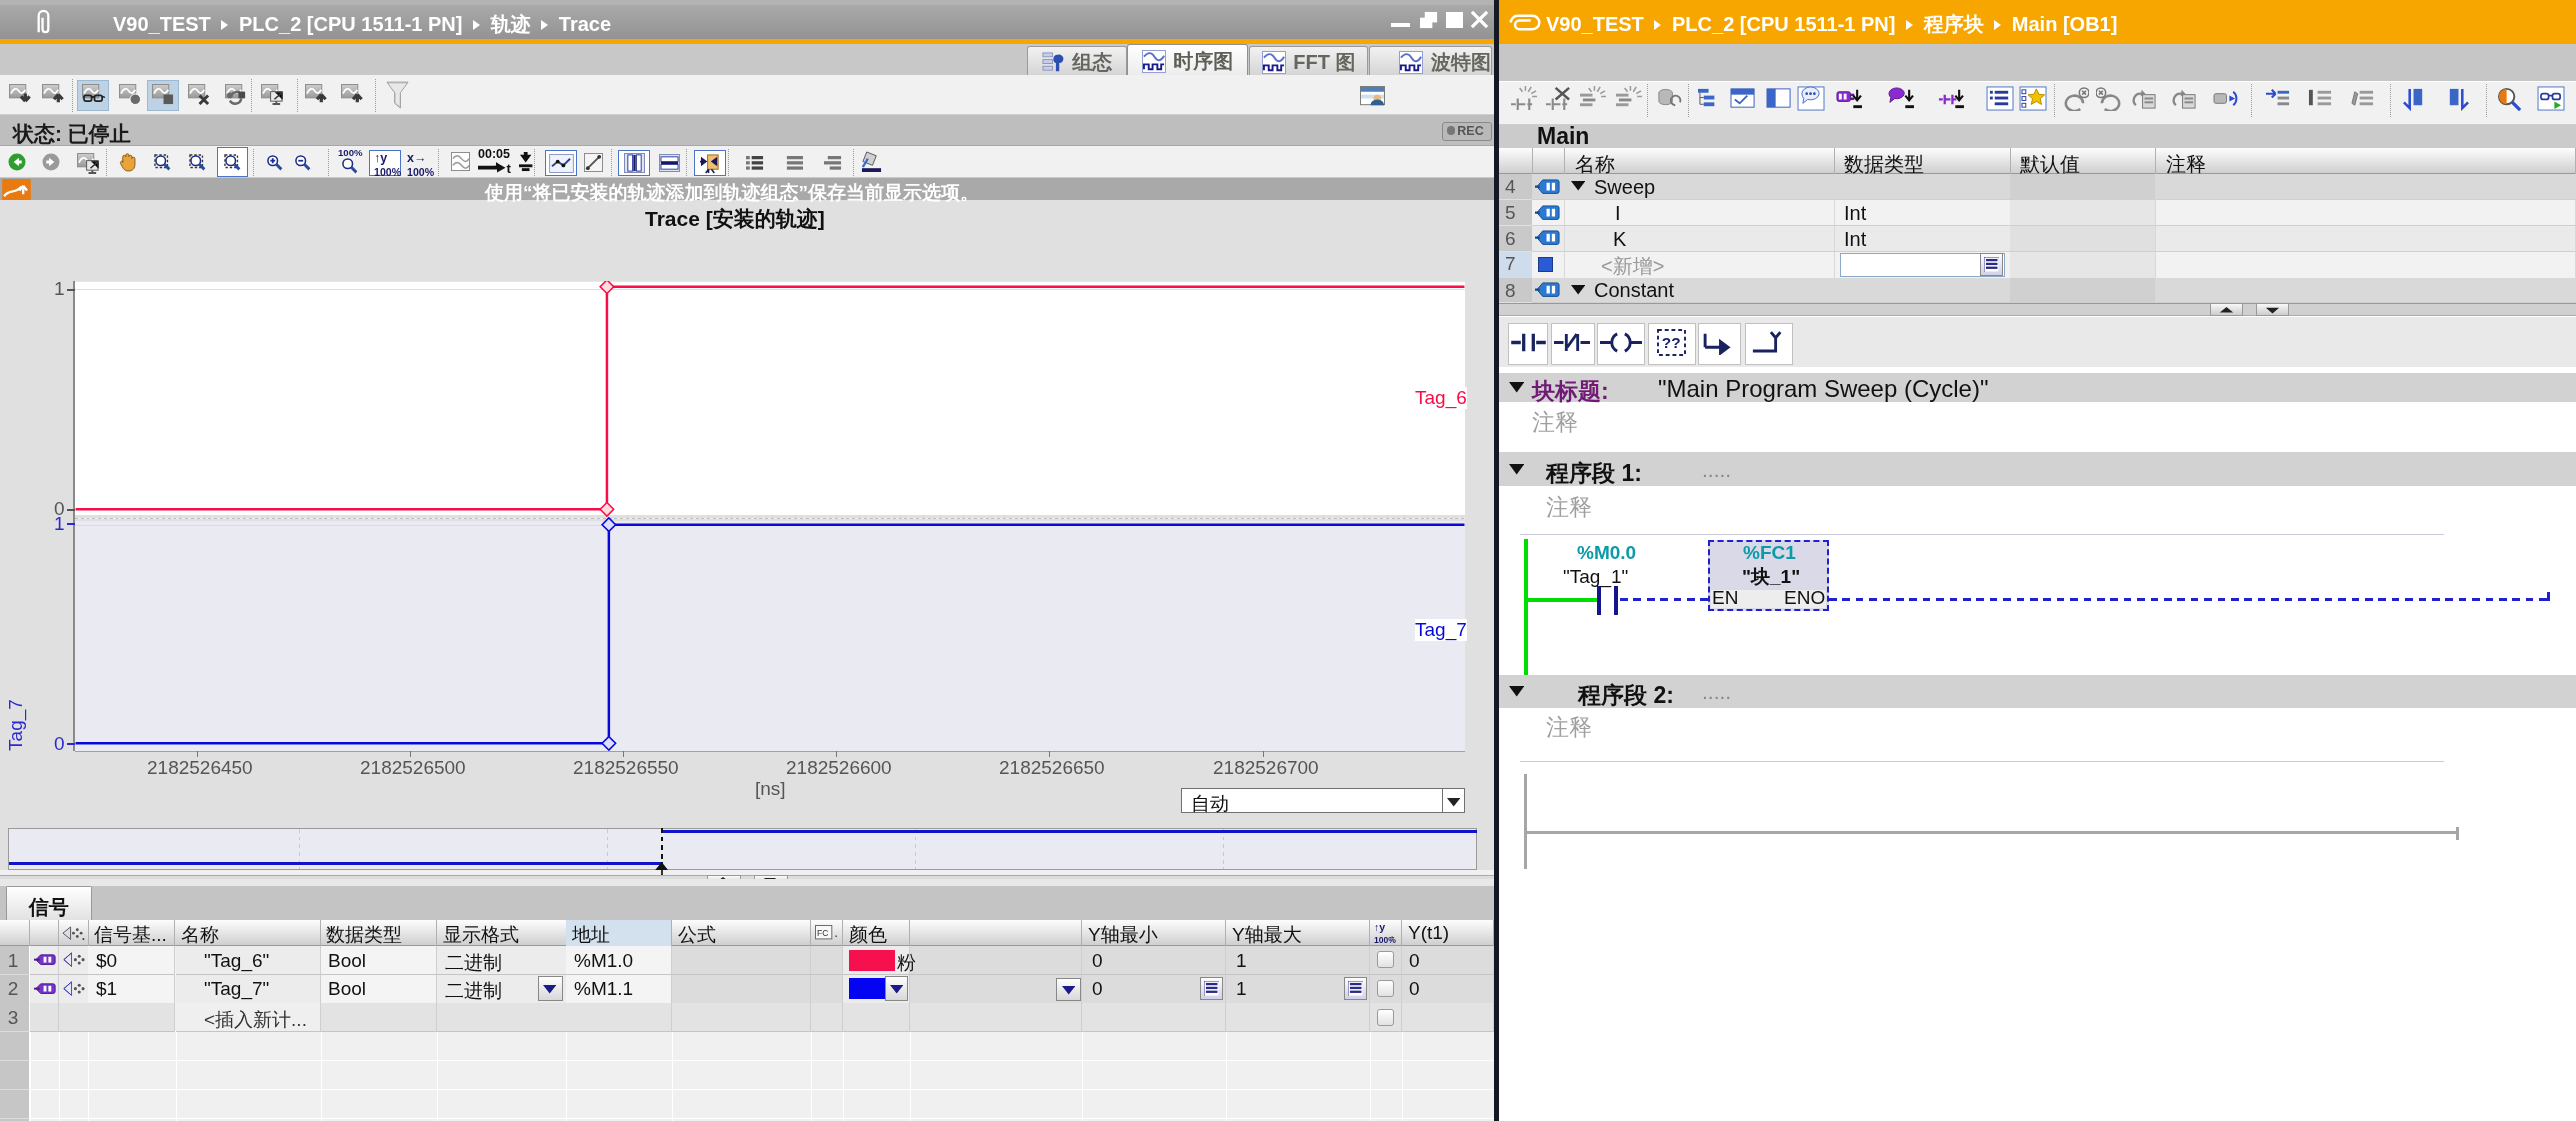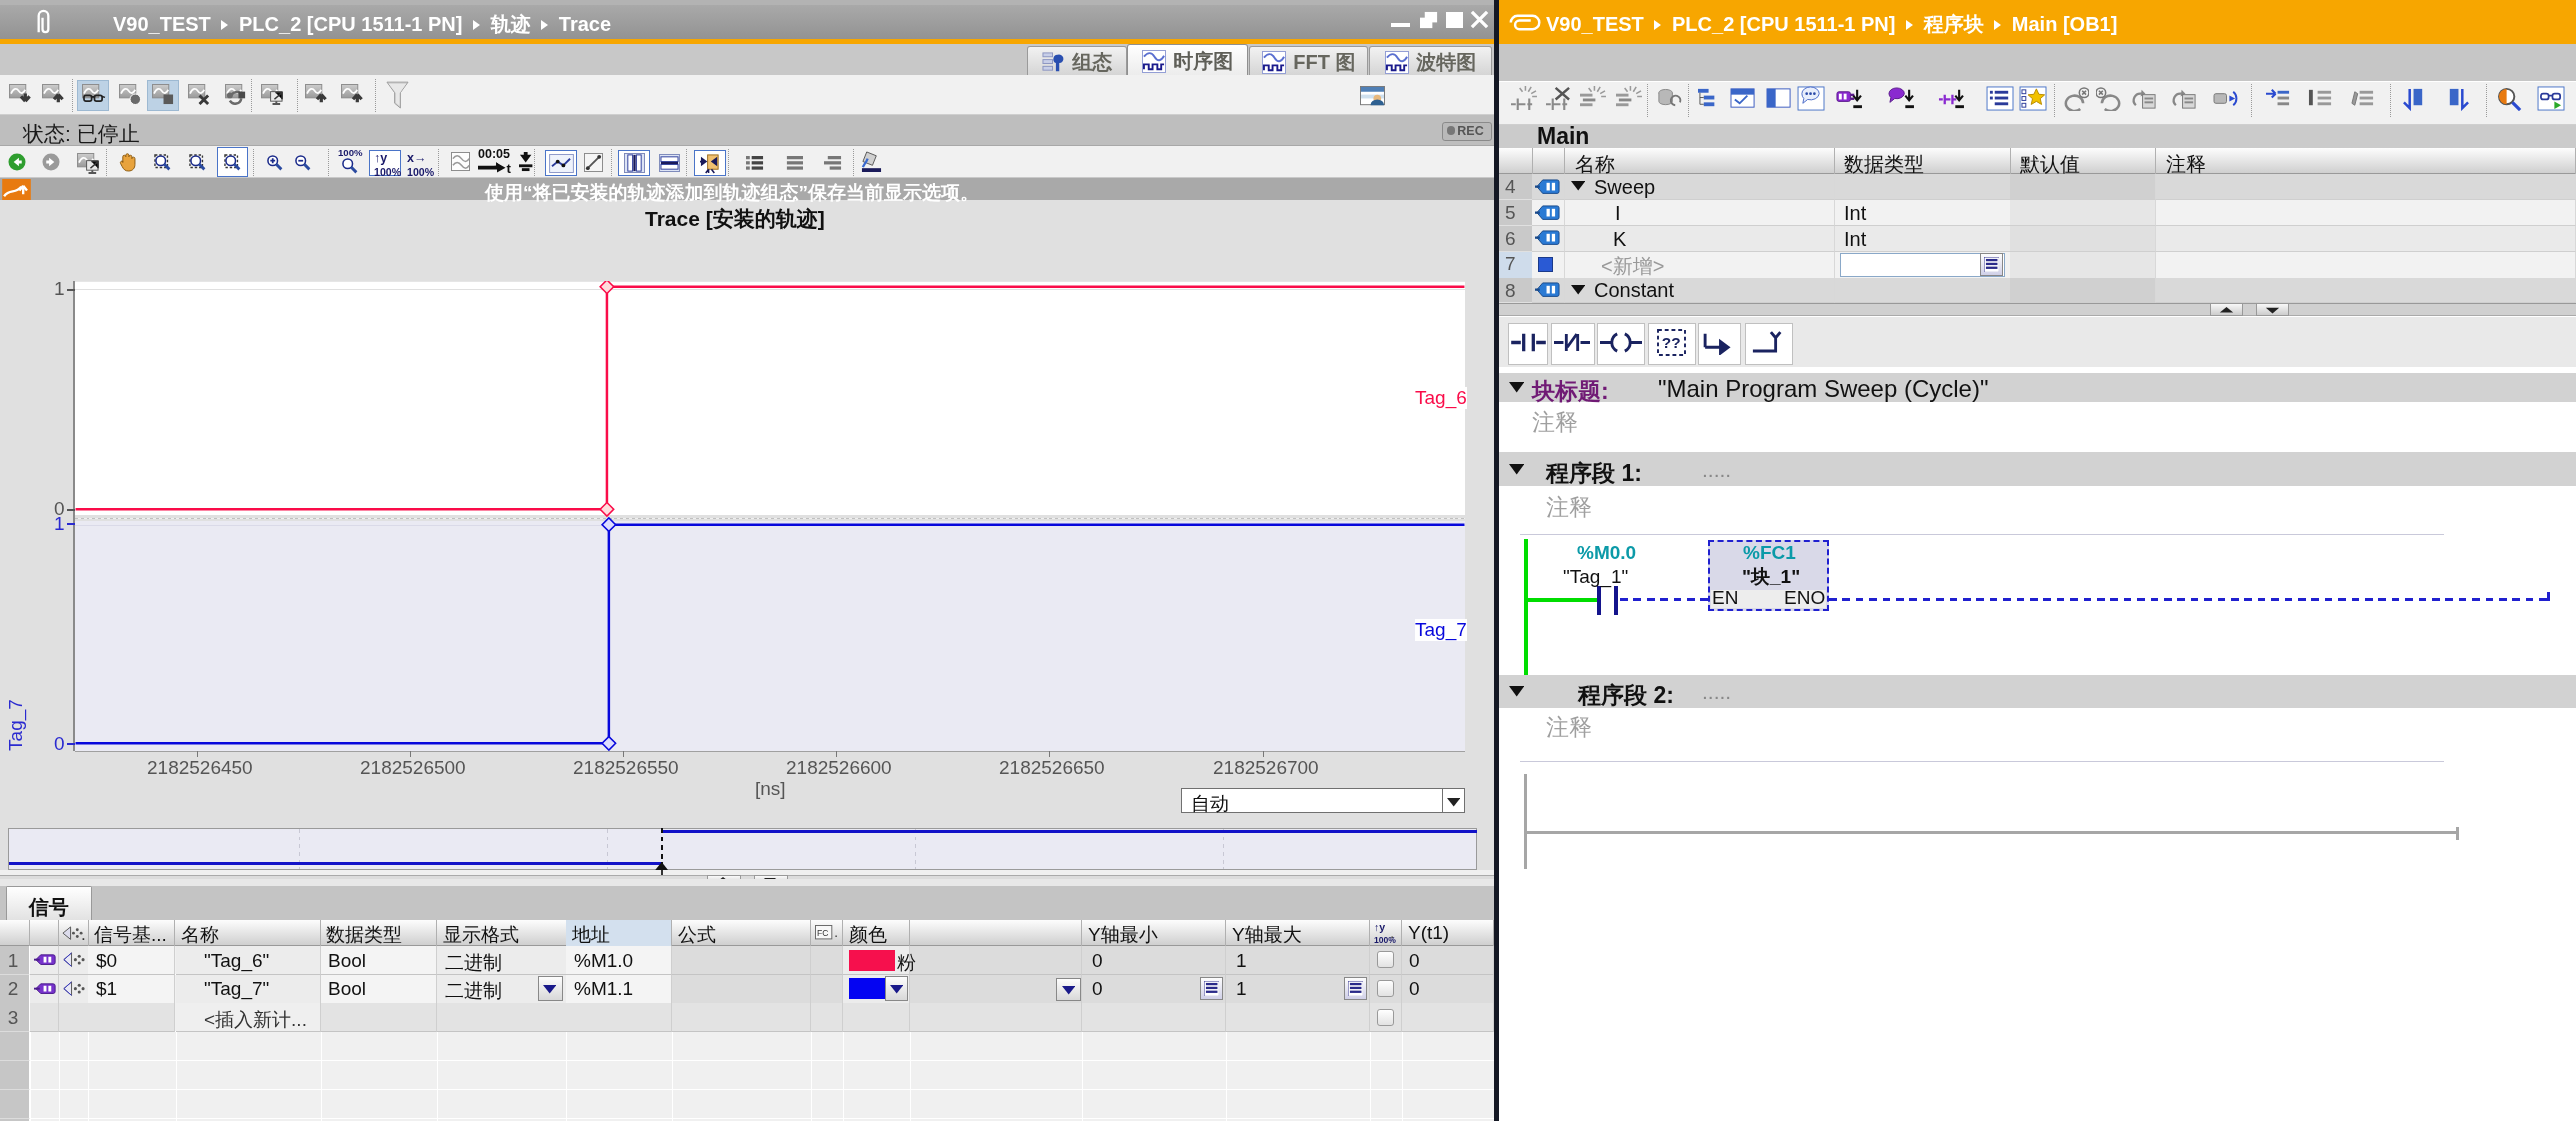--- a/index.html
+++ b/index.html
@@ -32,21 +32,21 @@
 <div style="position:absolute;left:1127px;top:44px;width:121px;height:31px;background:linear-gradient(#ffffff,#ececec);border:1px solid #8f8f8f;border-bottom:none;border-radius:2.9px 2.9px 0 0;text-align:center;padding-top:2.9px;font-size:20px;font-weight:bold;color:#5f5f58;"><svg width="24" height="23" viewBox="0 0 25 24" style="vertical-align:-4.8px;margin-right:7.7px;">
       <rect x="0.5" y="0.5" width="24" height="23" fill="#fff" stroke="#8f9bd4"></rect>
       <path d="M2 7 C6 2 10 2 13 7 S20 12 23 6" fill="none" stroke="#5a6fd0" stroke-width="2"></path>
       <path d="M2 20 v-5 h5 v5 h4 v-5 h5 v5 h4 v-5 h3" fill="none" stroke="#1a1a8c" stroke-width="2"></path>
     </svg>时序图</div>
 <div style="position:absolute;left:1249px;top:46px;width:119px;height:29px;background:linear-gradient(#f2f2f2,#d5d5d5);border:1px solid #9a9a9a;border-bottom:none;border-radius:2.9px 2.9px 0 0;text-align:center;padding-top:1.9px;font-size:20px;font-weight:bold;color:#66665e;"><svg width="24" height="23" viewBox="0 0 25 24" style="vertical-align:-4.8px;margin-right:7.7px;">
       <rect x="0.5" y="0.5" width="24" height="23" fill="#fff" stroke="#8f9bd4"></rect>
       <path d="M2 7 C6 2 10 2 13 7 S20 12 23 6" fill="none" stroke="#5a6fd0" stroke-width="2"></path>
       <path d="M2 20 v-5 h5 v5 h4 v-5 h5 v5 h4 v-5 h3" fill="none" stroke="#1a1a8c" stroke-width="2"></path>
     </svg>FFT 图</div>
-<div style="position:absolute;left:1369px;top:46px;width:123px;height:29px;background:linear-gradient(#f2f2f2,#d5d5d5);border:1px solid #9a9a9a;border-bottom:none;border-radius:2.9px 2.9px 0 0;text-align:center;padding-top:1.9px;font-size:20px;font-weight:bold;color:#66665e;"><svg width="24" height="23" viewBox="0 0 25 24" style="vertical-align:-4.8px;margin-right:7.7px;">
+<div style="position:absolute;left:1369px;top:46px;width:123px;height:29px;background:linear-gradient(#f2f2f2,#d5d5d5);border:1px solid #9a9a9a;border-bottom:none;border-radius:2.9px 2.9px 0 0;text-align:right;padding-top:1.9px;font-size:20px;font-weight:bold;color:#66665e;"><svg width="24" height="23" viewBox="0 0 25 24" style="vertical-align:-4.8px;margin-right:7.7px;">
       <rect x="0.5" y="0.5" width="24" height="23" fill="#fff" stroke="#8f9bd4"></rect>
       <path d="M2 7 C6 2 10 2 13 7 S20 12 23 6" fill="none" stroke="#5a6fd0" stroke-width="2"></path>
       <path d="M2 20 v-5 h5 v5 h4 v-5 h5 v5 h4 v-5 h3" fill="none" stroke="#1a1a8c" stroke-width="2"></path>
     </svg>波特图</div>
 <div style="position:absolute;left:0px;top:75px;width:1494px;height:40px;background:#f1f1f1;border-bottom:1px solid #cfcfcf;"></div>
 <svg width="0" height="0">
     <defs>
       <linearGradient id="gch" x1="0" y1="0" x2="0" y2="1">
         <stop offset="0" stop-color="#cdcdcd"></stop>
         <stop offset="1" stop-color="#9a9a9a"></stop>
@@ -118,21 +118,21 @@
     <path d="M3 3 h18 l-7 9.5 v13 l-3.5 -3 v-10 z" fill="#e8e8e8"></path>
   </svg>
 <svg style="position:absolute;left:1360px;top:86px;" width="25" height="23" viewBox="0 0 26 24">
     <rect x="0.5" y="0.5" width="25" height="19" fill="#fff" stroke="#777"></rect>
     <rect x="1" y="1" width="24" height="5" fill="#4f7fb5"></rect>
     <rect x="1" y="9" width="24" height="4" fill="#cfe0ee"></rect>
     <circle cx="18" cy="13" r="4" fill="#e8b87c"></circle>
     <path d="M11 20 a7 6 0 0 1 14 0 z" fill="#2e6091"></path>
   </svg>
 <div style="position:absolute;left:0px;top:115px;width:1494px;height:31px;background:#bebebe;border-bottom:1px solid #a8a8a8;"></div>
-<div style="position:absolute;left:23px;top:120px;white-space:nowrap;font-size:21px;font-weight:normal;color:#1a1a1a;">状态: 已停止</div>
+<div style="position:absolute;left:13px;top:120px;white-space:nowrap;font-size:21px;font-weight:bold;color:#1a1a1a;">状态: 已停止</div>
 <div style="position:absolute;left:1442px;top:122px;width:50px;height:19px;background:#b9b9b9;border:1px solid #8a8a8a;border-radius:2.9px;font-size:12.5px;color:#555;font-weight:bold;padding-left:3.8px;white-space:nowrap;line-height:16.3px;"><span style="display:inline-block;width:8.6px;height:8.6px;border-radius:4.8px;background:#777;margin-right:1.9px;"></span>REC</div>
 <div style="position:absolute;left:0px;top:146px;width:1494px;height:32px;background:#f1f1f1;border-bottom:1px solid #c9c9c9;"></div>
 <svg style="position:absolute;left:7.7px;top:153px;" width="18" height="18" viewBox="0 0 19 19">
     <circle cx="9.5" cy="9.5" r="9" fill="#2f9e2f"></circle>
     <path d="M11.5 5 L6 9.5 L11.5 14 v-3 h3 v-3 h-3 z" fill="#fff"></path>
   </svg>
 <svg style="position:absolute;left:42px;top:153px;" width="18" height="18" viewBox="0 0 19 19">
     <circle cx="9.5" cy="9.5" r="9" fill="#9a9a9a"></circle>
     <path d="M7.5 5 L13 9.5 L7.5 14 v-3 h-3 v-3 h3 z" fill="#fff"></path>
   </svg>

